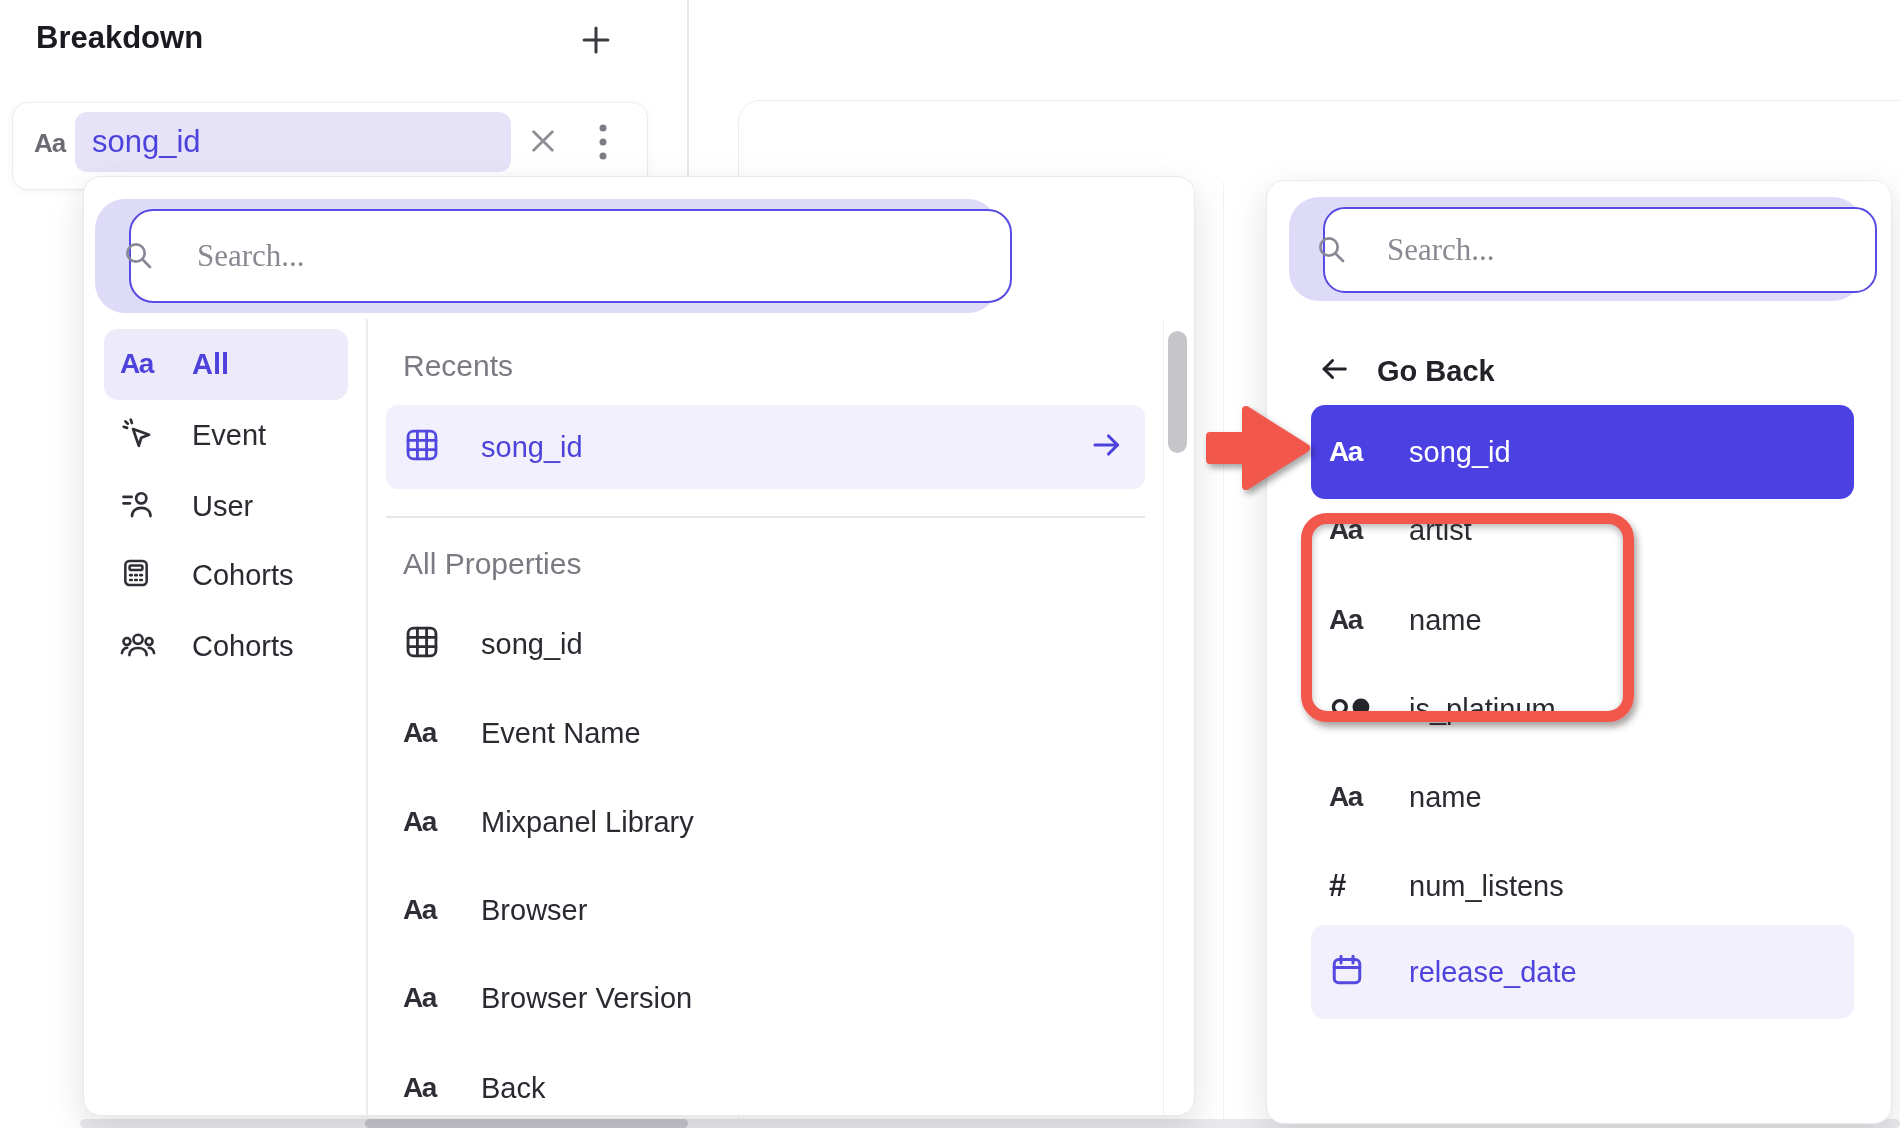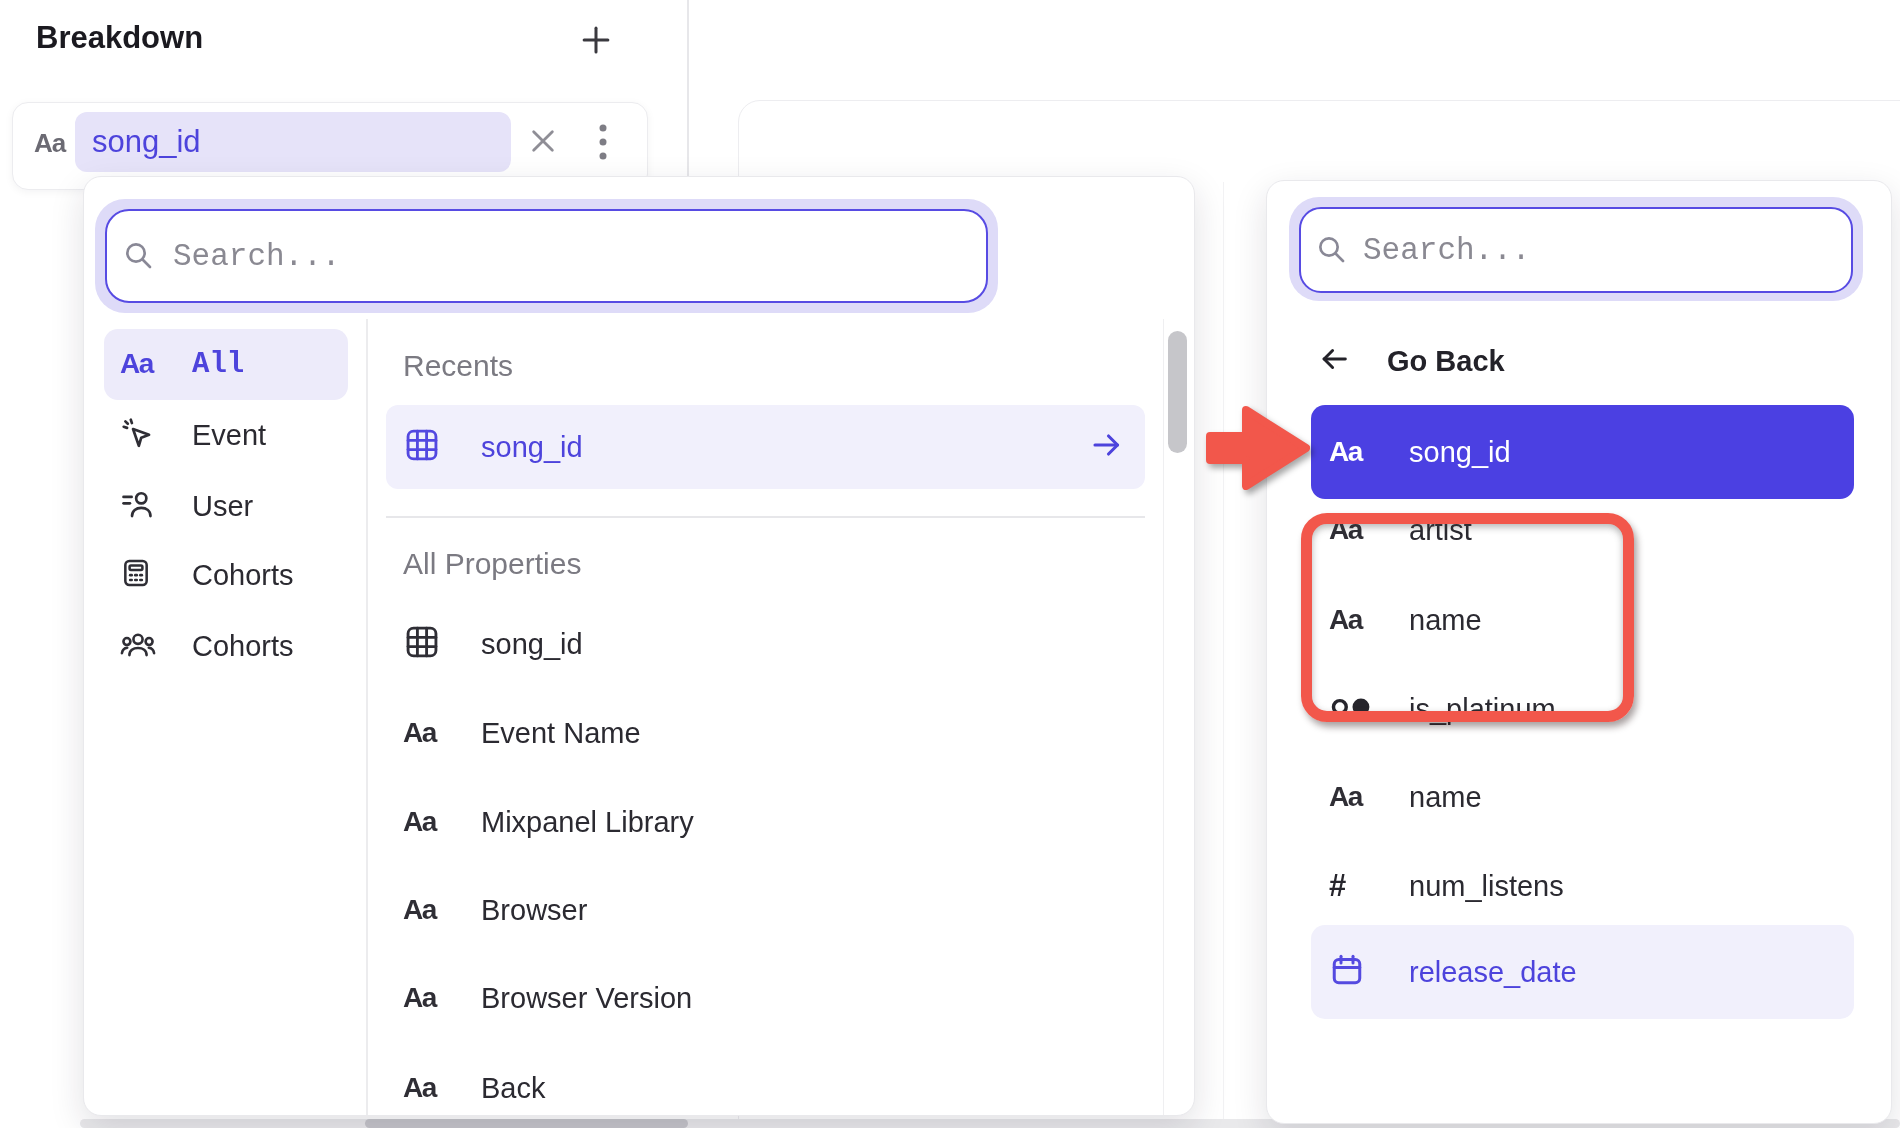--- a/index.html
+++ b/index.html
@@ -30,50 +30,50 @@
 
   
   .panel{position:absolute;background:#fff;border:1.5px solid #E9E9EC;border-radius:18px;
          box-shadow:0 12px 34px rgba(28,27,48,.13);}
   #left-panel{left:83px;top:176px;width:1110px;height:938px;}
   #right-panel{left:1266px;top:180px;width:624px;height:942px;}
 
   
   .search-halo{position:absolute;background:#DEDBF8;border-radius:30px;}
   .search-input{position:absolute;border:2px solid #574BE3;border-radius:24px;background:#fff;
-      box-sizing:border-box;font-family:Liberation Mono, monospace;font-size:31px;color:#2B2A31;outline:none;}
+      box-sizing:border-box;font-family:Liberation Serif, serif;font-size:31px;color:#2B2A31;outline:none;margin-left:24px;}
   .search-input::placeholder{color:#8A8992;}
   .search-glyph{position:absolute;pointer-events:none;}
 
   
   #create-btn{left:927px;top:26px;width:245px;height:90px;display:flex;align-items:center;justify-content:center;
       gap:14px;cursor:pointer;font-size:30px;font-weight:600;color:#26252C;}
   .cat-row{position:absolute;left:20px;width:244px;height:62px;display:flex;align-items:center;cursor:pointer;
       padding-left:16px;box-sizing:border-box;border-radius:14px;gap:20px;}
   .cat-row .cat-label{font-size:29px;font-weight:500;color:#2B2A31;}
   .cat-row.selected{background:#EDEBFA;height:71px;}
-  .cat-row.selected .cat-label{color:#4D43DC;font-weight:600;font-family:Liberation Mono, monospace;}
+  .cat-row.selected .cat-label{color:#4D43DC;font-weight:600;}
   .cat-icon{width:52px;display:flex;justify-content:flex-start;align-items:center;}
   #sidebar-divider{left:282px;top:142px;width:2px;height:796px;background:#ECECEE;}
 
   .list-header{position:absolute;left:319px;font-size:30px;font-weight:500;color:#7B7A82;}
   .prop-row{position:absolute;left:302px;width:759px;height:84px;display:flex;align-items:center;
       padding-left:17px;box-sizing:border-box;border-radius:12px;gap:22px;cursor:pointer;}
   .prop-row .prop-label{font-size:29px;font-weight:500;color:#2B2A31;}
   .prop-row.accent{background:#F1F0FC;}
   .prop-row.accent .prop-label{color:#4D43DC;}
   .prop-icon{width:56px;display:flex;align-items:center;}
   #recents-divider{left:302px;top:339px;width:759px;height:2px;background:#E7E7EA;}
   .recents-arrow{position:absolute;right:20px;top:50%;transform:translateY(-50%);}
 
   #vscroll-line{left:1079px;top:142px;width:1px;height:796px;background:#EFEFF1;}
   #vscroll-thumb{left:1084px;top:154px;width:19px;height:122px;background:#C6C6CA;border-radius:10px;cursor:pointer;}
 
   
-  #goback-row{left:50px;top:148px;width:320px;height:64px;display:flex;align-items:center;gap:36px;cursor:pointer;}
+  #goback-row{left:50px;top:158px;width:320px;height:64px;display:flex;align-items:center;gap:26px;cursor:pointer;}
   #goback-label{font-size:29px;font-weight:600;color:#232229;}
   .rp-row{position:absolute;left:44px;width:543px;height:94px;display:flex;align-items:center;
       padding-left:18px;box-sizing:border-box;border-radius:14px;gap:18px;cursor:pointer;}
   .rp-row .rp-label{font-size:29px;font-weight:500;color:#2B2A31;}
   .rp-icon{width:62px;display:flex;align-items:center;}
   .rp-row.selected{background:#4B40E2;}
   .rp-row.selected .rp-label{color:#FFFFFF;}
   .rp-row.highlighted{background:#F1F0FC;}
   .rp-row.highlighted .rp-label{color:#4D43DC;}
   .aa-glyph{font-size:28px;font-weight:700;color:#2F2E35;letter-spacing:-1.5px;}

